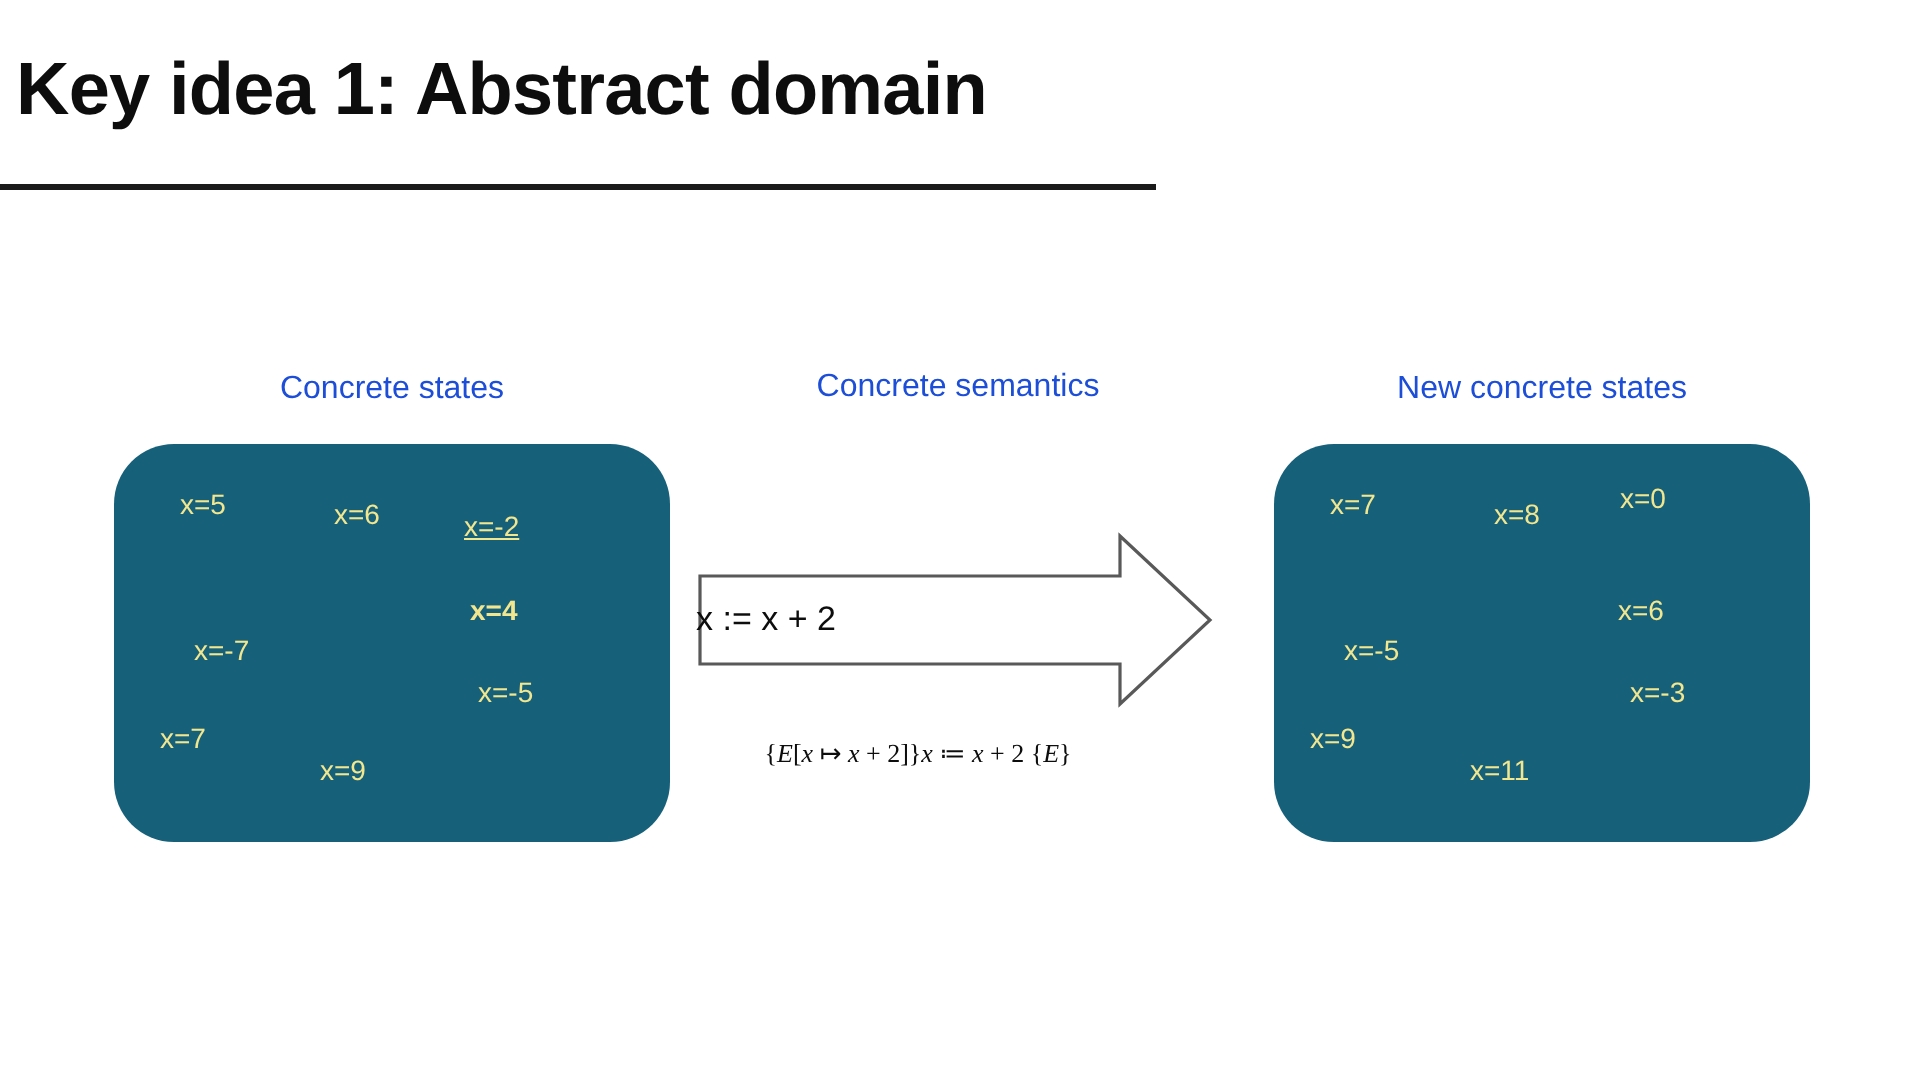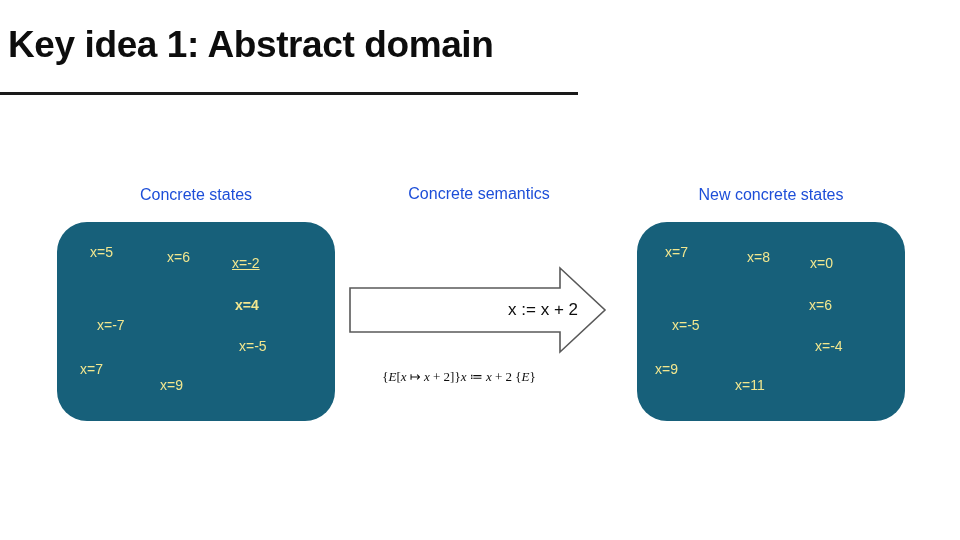--- a/index.html
+++ b/index.html
@@ -75,21 +75,21 @@
     top: 262px;
     width: 260px;
     height: 96px;
   }
   #arrow-wrap svg { display: block; width: 260px; height: 96px; }
   #arrow-label {
     position: absolute;
     left: 348px;
     top: 300px;
     width: 230px;
-    text-align: right;
+    text-align: left;
     font-size: 17px;
     color: #0d0d0d;
     white-space: nowrap;
   }
 
   
   #formula {
     position: absolute;
     left: 330px;
     top: 369px;
@@ -133,19 +133,19 @@
 
 <div id="formula">
   <span class="up">{</span><span>E</span><span class="up">[</span><span>x</span><span class="up"> ↦ </span><span>x</span><span class="up"> + </span><span class="up">2</span><span class="up">]}</span><span>x</span><span class="up"> ≔ </span><span>x</span><span class="up"> + 2 {</span><span>E</span><span class="up">}</span>
 </div>
 
 <div class="col-caption" id="caption-right">New concrete states</div>
 
 <div class="state-box" id="box-right">
     <div class="state-label" style="left: 28px; top: 23px;">x=7</div>
     <div class="state-label" style="left: 110px; top: 28px;">x=8</div>
-    <div class="state-label" style="left: 173px; top: 34px;">x=0</div>
+    <div class="state-label" style="left: 173px; top: 20px;">x=0</div>
     <div class="state-label" style="left: 172px; top: 76px;">x=6</div>
     <div class="state-label" style="left: 35px; top: 96px;">x=-5</div>
-    <div class="state-label" style="left: 178px; top: 117px;">x=-4</div>
+    <div class="state-label" style="left: 178px; top: 117px;">x=-3</div>
     <div class="state-label" style="left: 18px; top: 140px;">x=9</div>
     <div class="state-label" style="left: 98px; top: 156px;">x=11</div>
   </div>
 
 </body></html>

